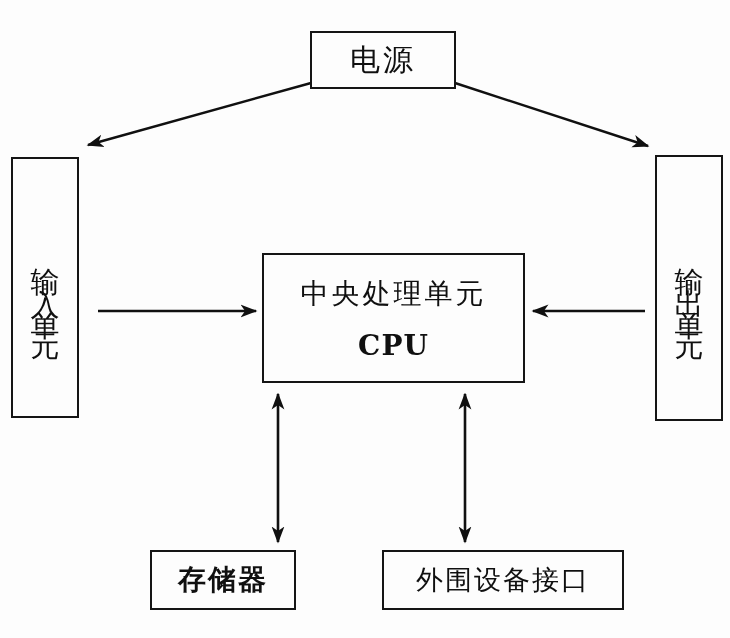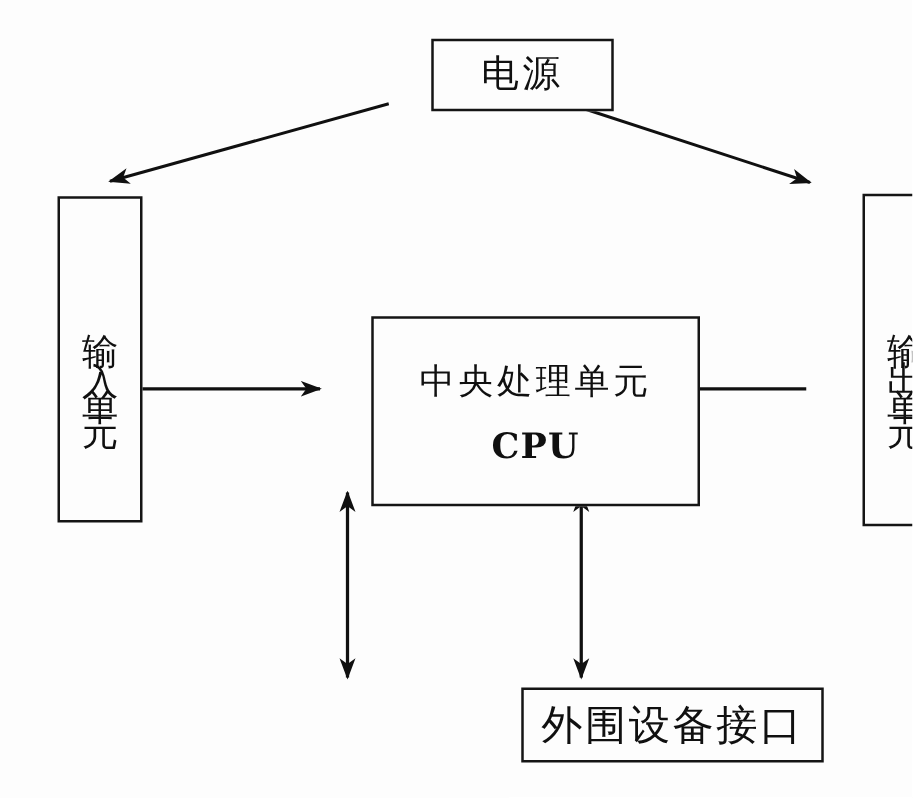--- a/index.html
+++ b/index.html
@@ -26,21 +26,20 @@
   .node {
     position: absolute;
     box-sizing: border-box;
     border: 2px solid #151515;
     background: #fdfdfd;
     display: flex;
     flex-direction: column;
     align-items: center;
     justify-content: center;
     color: #101010;
-    margin-left: 35px;
   }
   .node-label {
     font-family: "DejaVu Serif", "Liberation Serif", serif;
     line-height: 1.15;
     white-space: nowrap;
     letter-spacing: 1px;
   }
   
   #node-power {
     left: 310px;
@@ -71,21 +70,21 @@
     left: 655px;
     top: 155px;
     width: 68px;
     height: 266px;
   }
   
   #node-cpu {
     left: 262px;
     top: 253px;
     width: 263px;
-    height: 152px;
+    height: 130px;
     gap: 16px;
   }
   #node-cpu .cpu-cn {
     font-size: 28px;
     letter-spacing: 3px;
     font-family: "DejaVu Serif", "Liberation Serif", serif;
   }
   #node-cpu .cpu-en {
     font-size: 28px;
     letter-spacing: 1px;
@@ -104,21 +103,21 @@
     font-weight: 700;
     letter-spacing: 2px;
   }
   #node-peripheral {
     left: 382px;
     top: 550px;
     width: 242px;
     height: 60px;
   }
   #node-peripheral .node-label {
-    font-size: 33px;
+    font-size: 27px;
     letter-spacing: 2px;
   }
 </style>
 </head>
 <body>
 
 <div id="canvas">
 
   <svg id="wires" viewBox="0 0 730 638" width="730" height="638" xmlns="http://www.w3.org/2000/svg">
     <defs>
@@ -159,18 +158,21 @@
 
   <div class="node node-vertical" id="node-output">
     <span class="node-label">输出单元</span>
   </div>
 
   <div class="node" id="node-cpu">
     <span class="cpu-cn">中央处理单元</span>
     <span class="cpu-en">CPU</span>
   </div>
 
+  <div class="node" id="node-memory">
+    <span class="node-label">存储器</span>
+  </div>
 
   <div class="node" id="node-peripheral">
     <span class="node-label">外围设备接口</span>
   </div>
 
 </div>
 
 </body></html>

